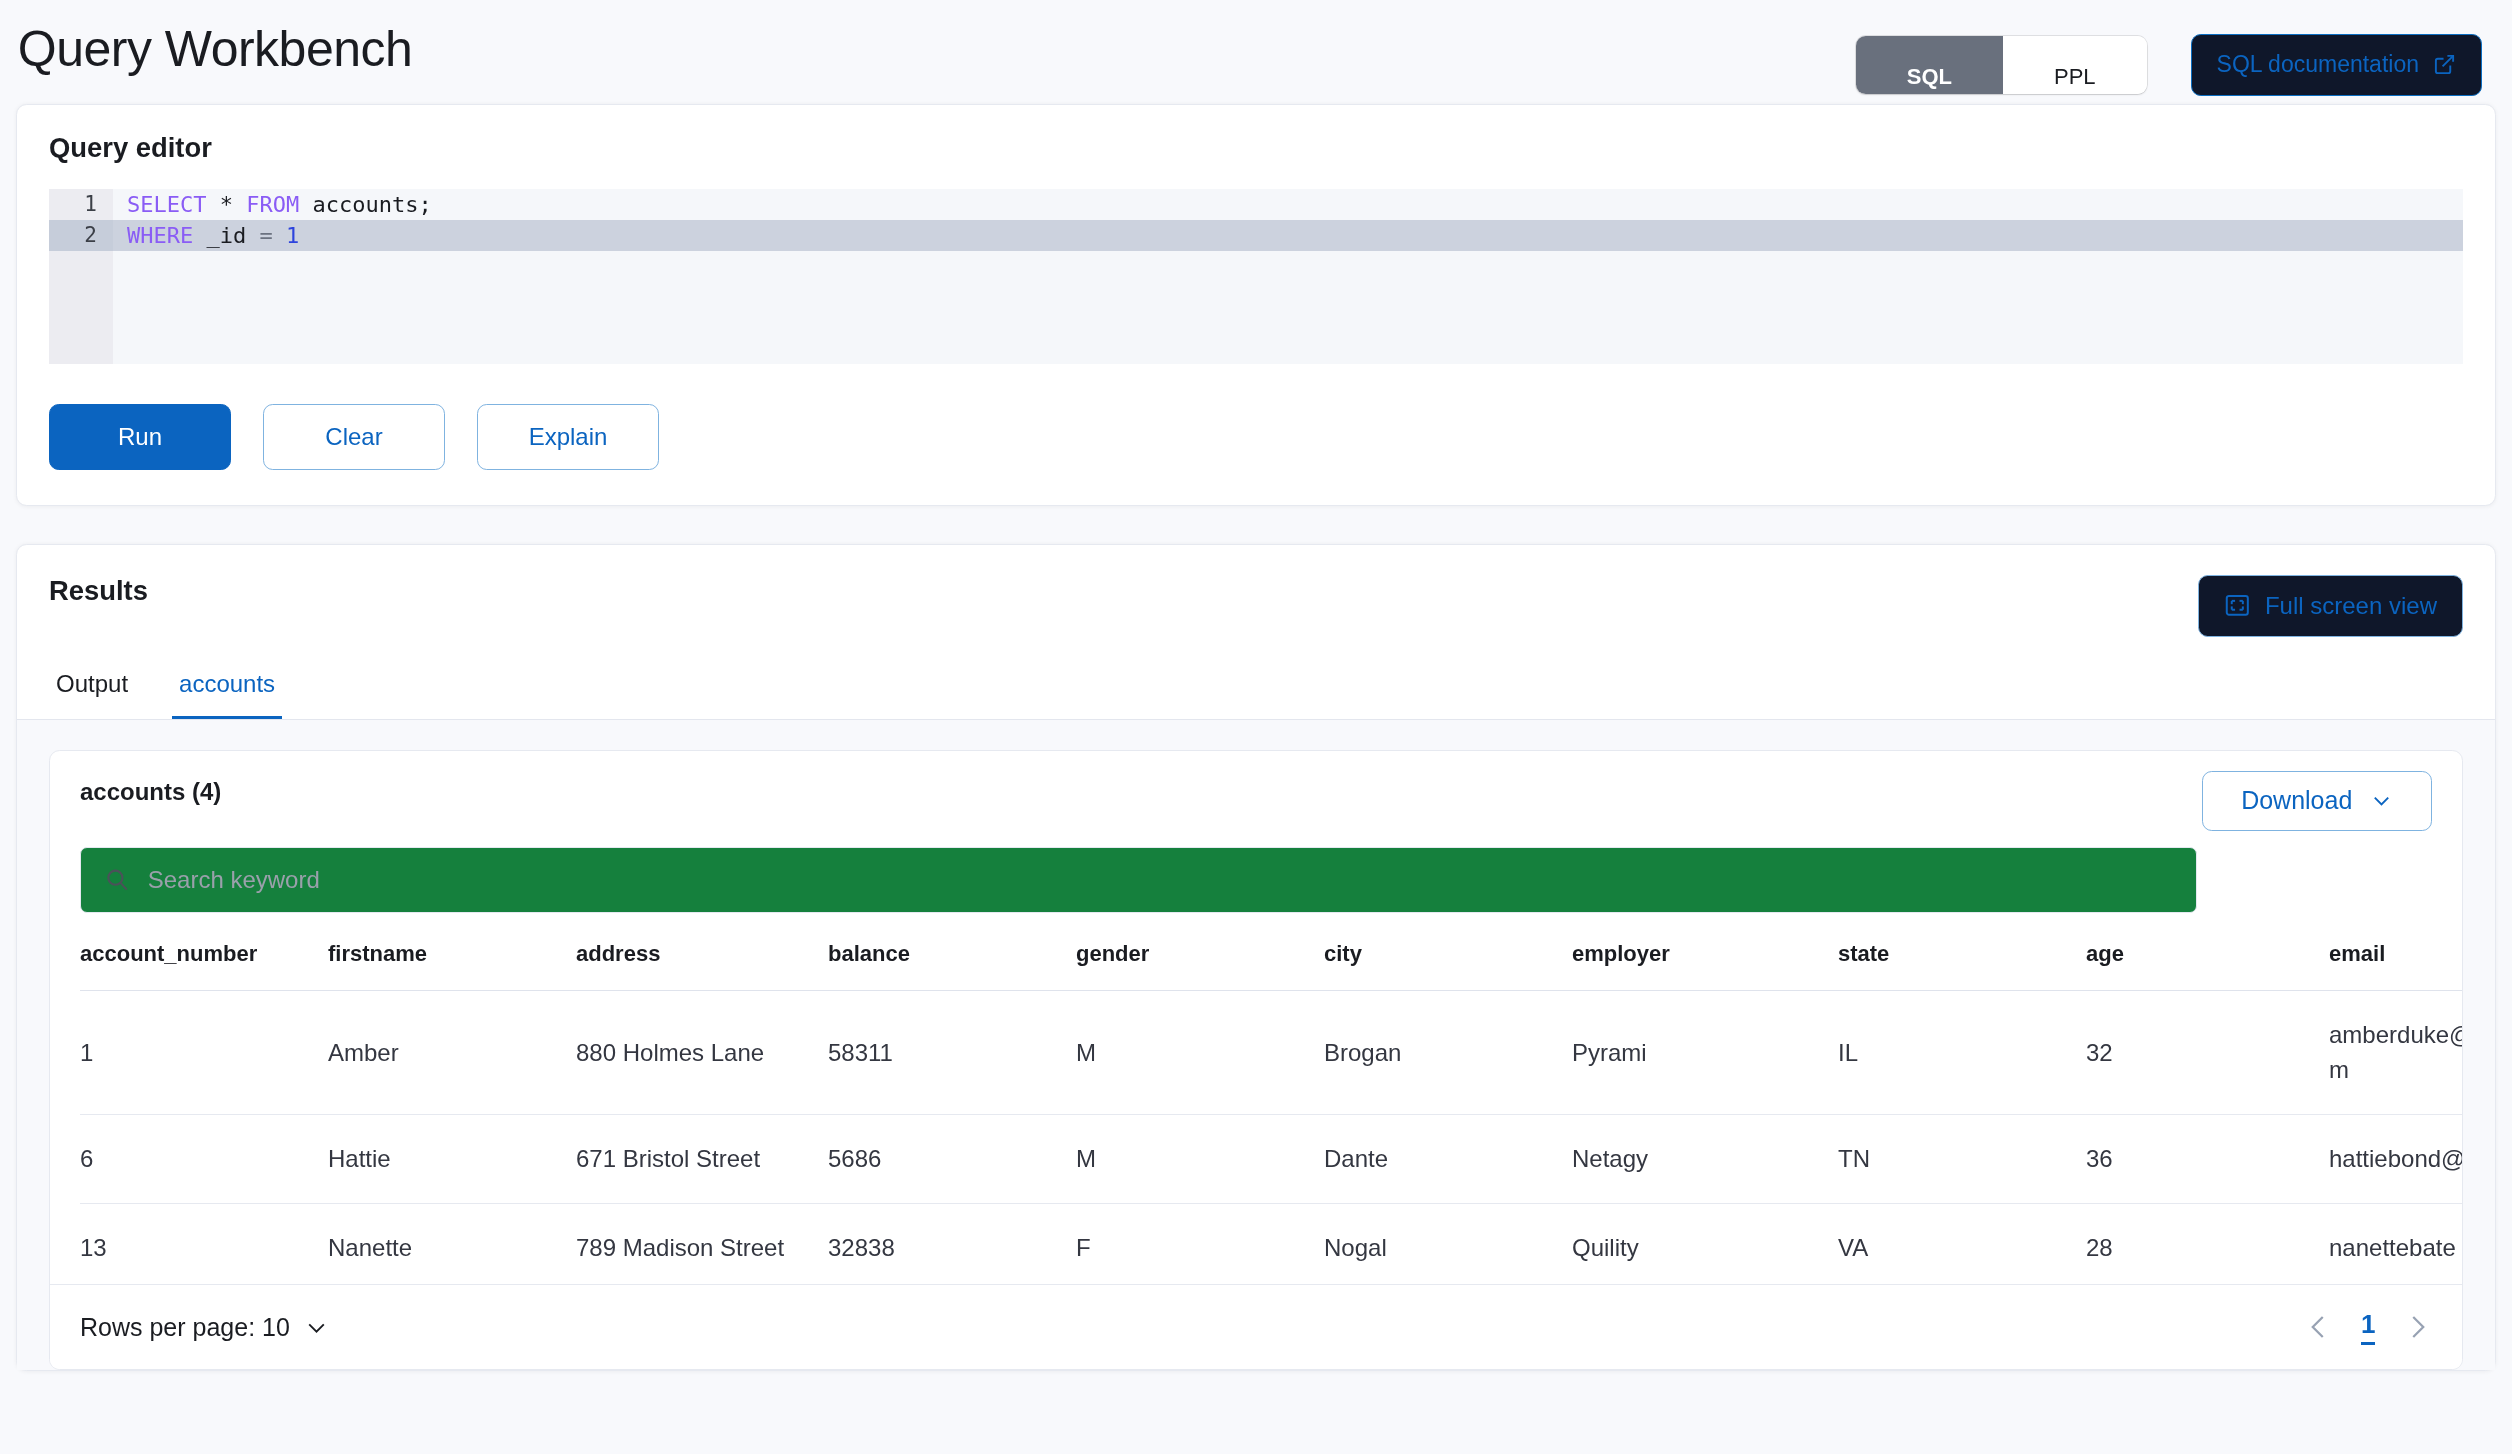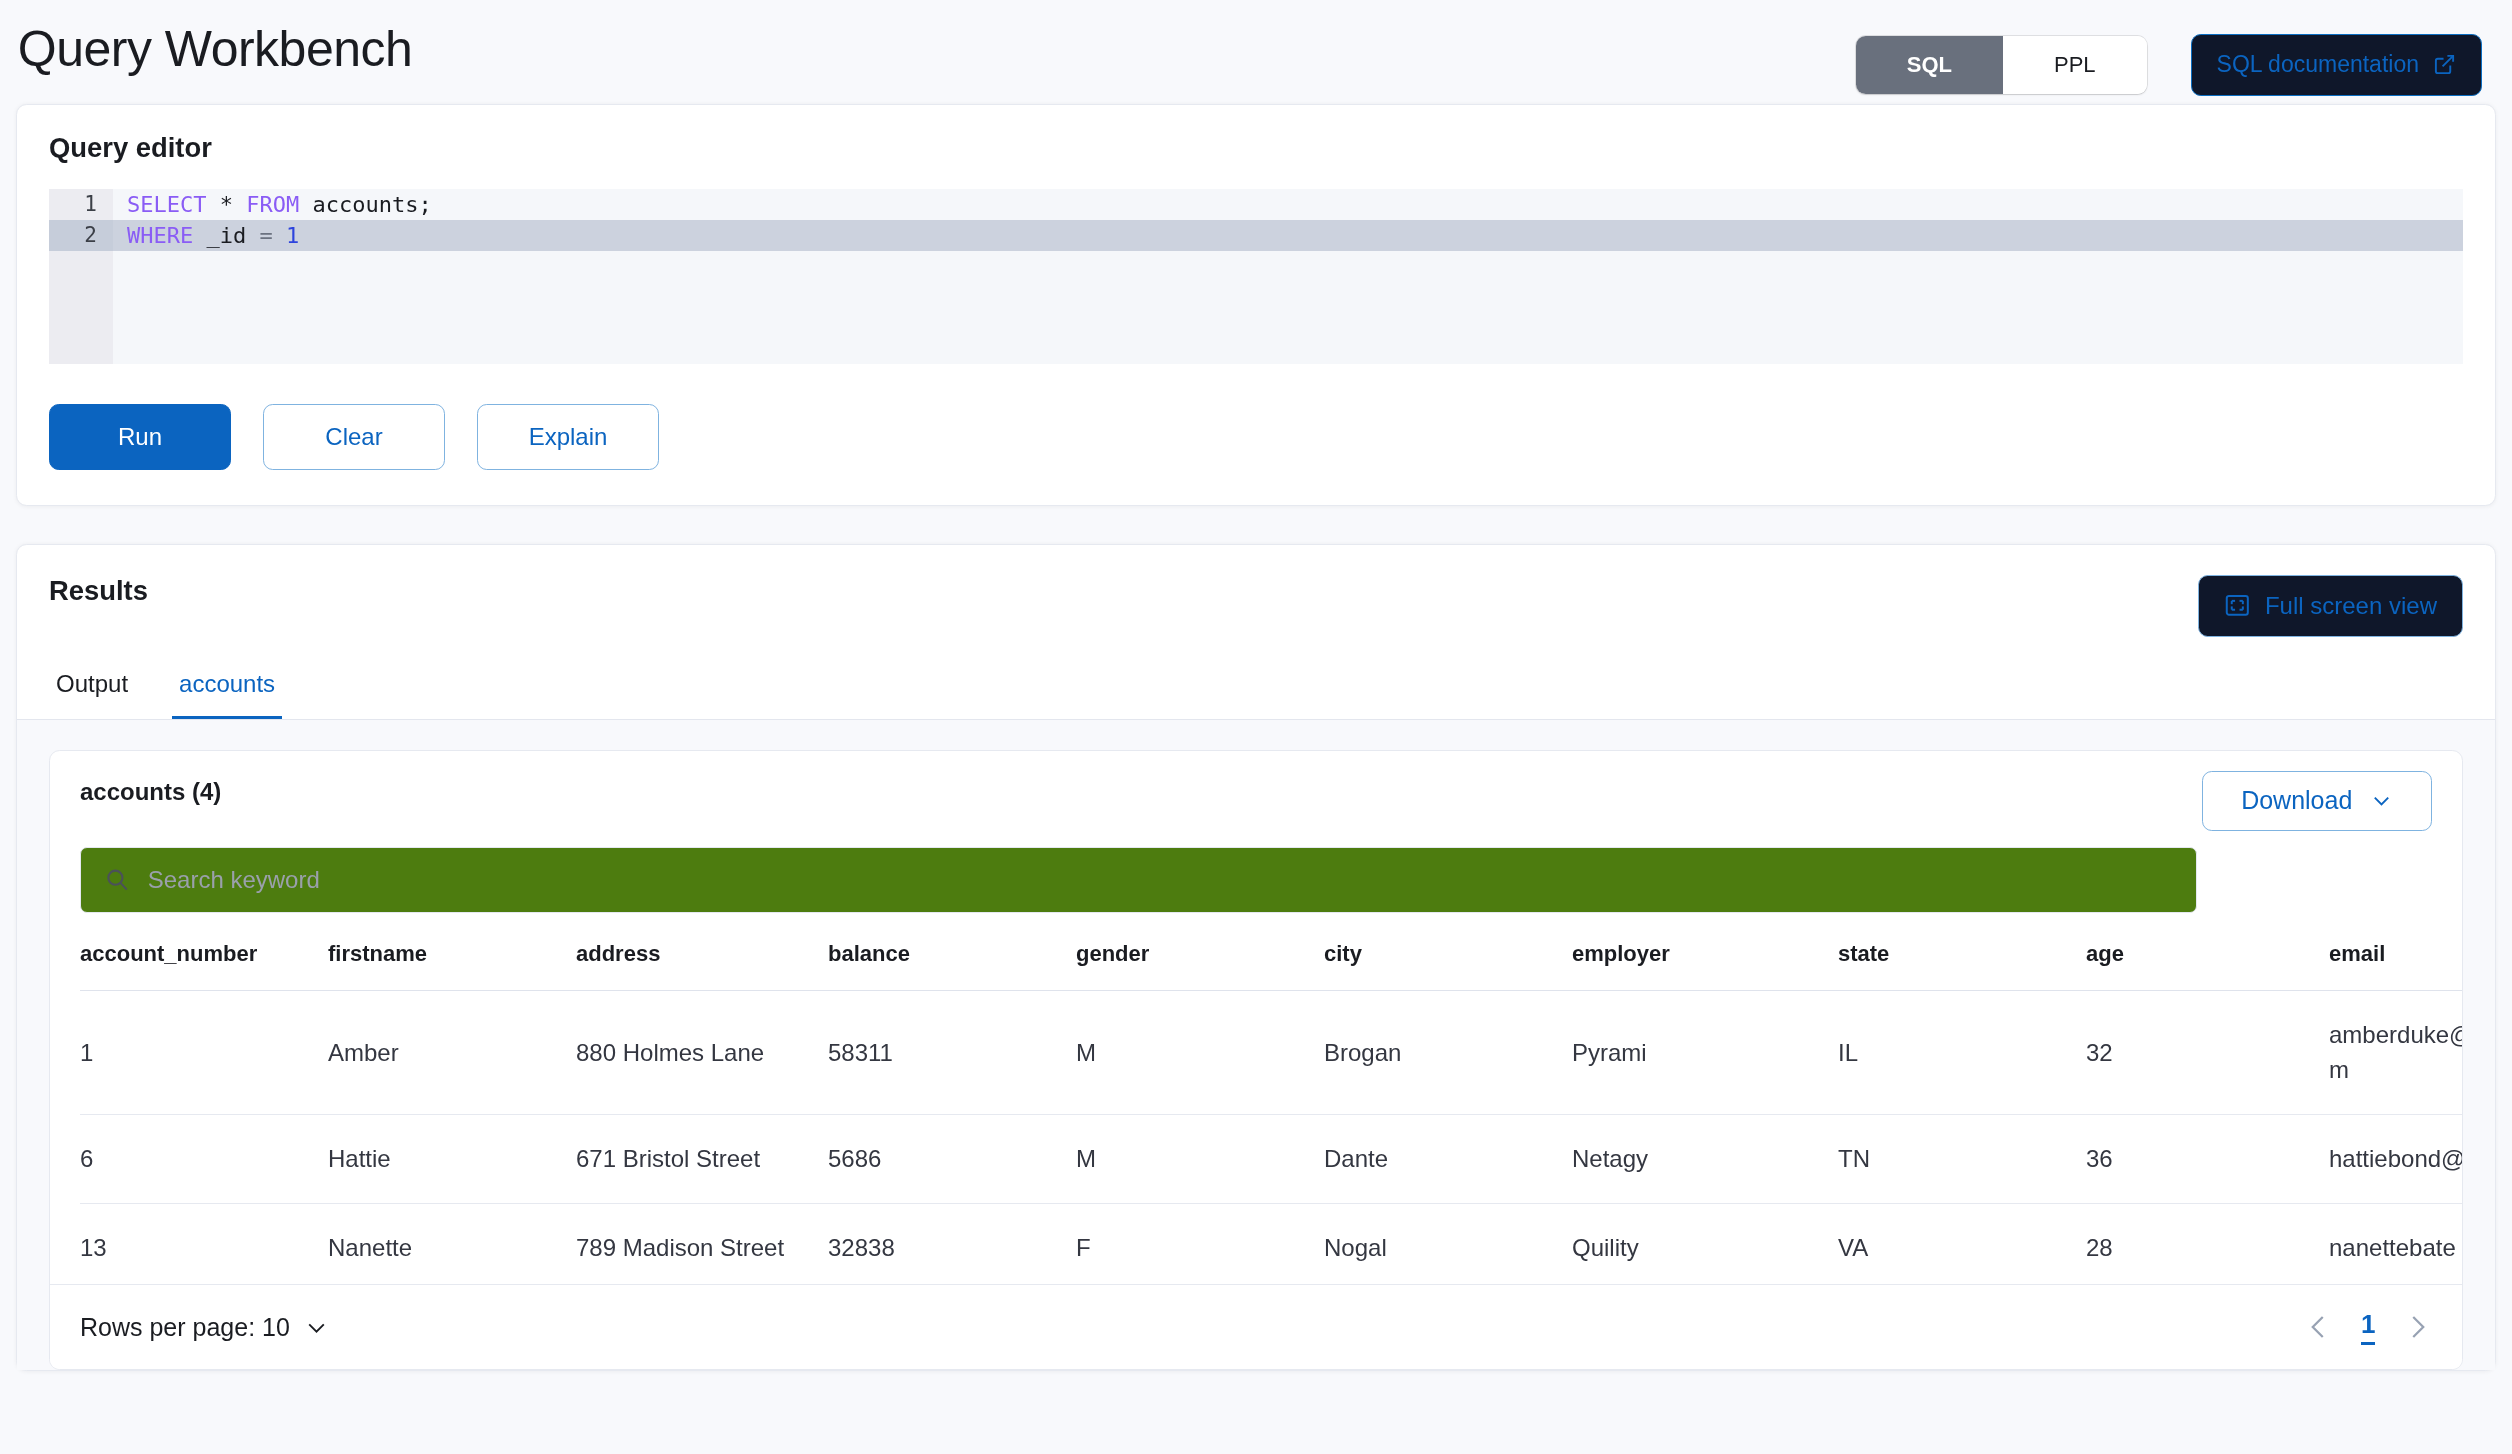--- a/index.html
+++ b/index.html
@@ -17,21 +17,21 @@
     display: flex; align-items: flex-start; justify-content: space-between;
     padding: 17.7px 30px 0 16px;
     height: 104px;
   }
   .app-title { font-size: 50px; font-weight: 400; letter-spacing: -0.5px;
                color: #1a1c21; line-height: 1.15; padding-left: 1.8px; padding-top: 3.5px; }
   .topbar-right { display: flex; align-items: center; gap: 44px; padding-top: 16px; }
 
   .seg-group { display: flex; border-radius: 9.7px; overflow: hidden;
                background: #fff; box-shadow: 0 0 0 0.9px rgba(0,0,0,0.10), 0 1.8px 1.8px -0.9px rgba(0,0,0,0.10); }
-  .seg-btn { padding: 0 51px; height: 58px; line-height: 58px; font-size: 22px;
+  .seg-btn { padding: 12px 51px; height: 58px; line-height: 58px; font-size: 22px;
              border: none; background: #fff; color: #1a1c21; cursor: pointer; }
   .seg-btn.active { background: #69707d; color: #ffffff; font-weight: 700; }
 
   .doc-btn {
     display: inline-flex; align-items: center; gap: 14px;
     height: 62px; padding: 0 25px; border-radius: 9.7px;
     border: 0.9px solid #0b6ec2; background: #0f172a; color: #0b64c0;
     font-size: 23px; cursor: pointer; white-space: nowrap;
   }
   .ext-icon { width: 23px; height: 23px; display: inline-block; }
@@ -108,21 +108,21 @@
   .panel-title { font-size: 24px; font-weight: 700; }
   .dl-btn {
     display: inline-flex; align-items: center; gap: 17.7px;
     height: 60px; padding: 0 38px; border-radius: 9.7px;
     border: 0.9px solid #7fb3e0; background: #fff; color: #0b64c0;
     font-size: 25px; cursor: pointer; margin-top: -7px;
   }
   .chev { width: 23px; height: 23px; }
 
   .search-wrap {
-    margin-top: 16px; height: 66px; background: #4d7c0f;
+    margin-top: 16px; height: 66px; background: #15803d;
     border: 0.9px solid #e4e8f0; border-radius: 7px;
     display: flex; align-items: center; gap: 17.7px; padding: 0 23px;
     width: 2117px;
   }
   .search-wrap input {
     border: none; outline: none; background: transparent;
     font-size: 24px; color: #1a1c21; width: 100%;
     font-family: "Liberation Sans", sans-serif;
   }
   .search-wrap input::placeholder { color: #9aa0ab; }

